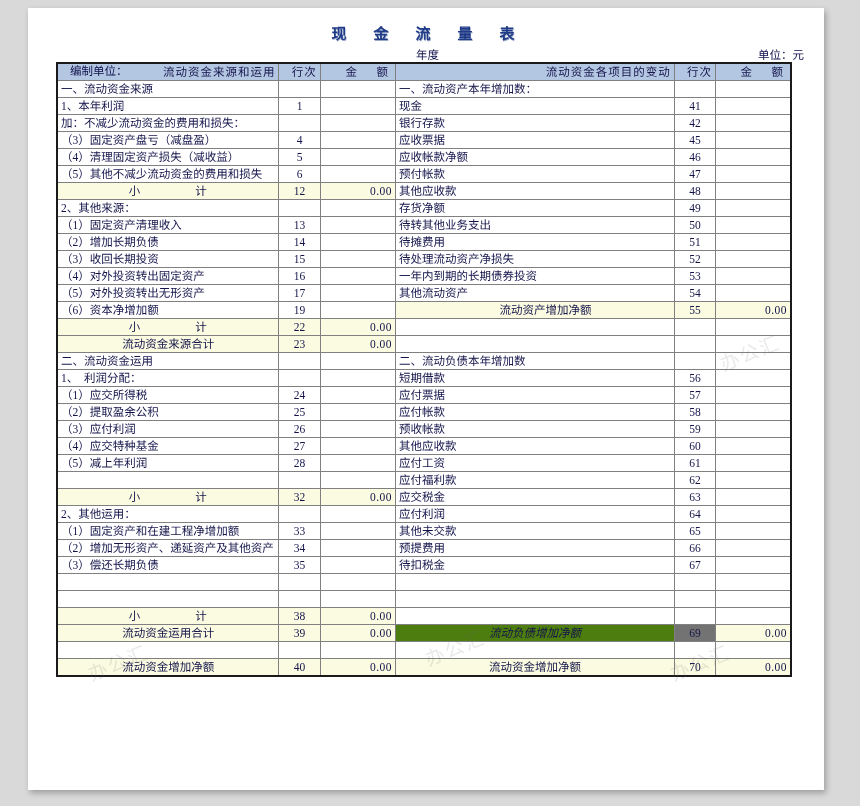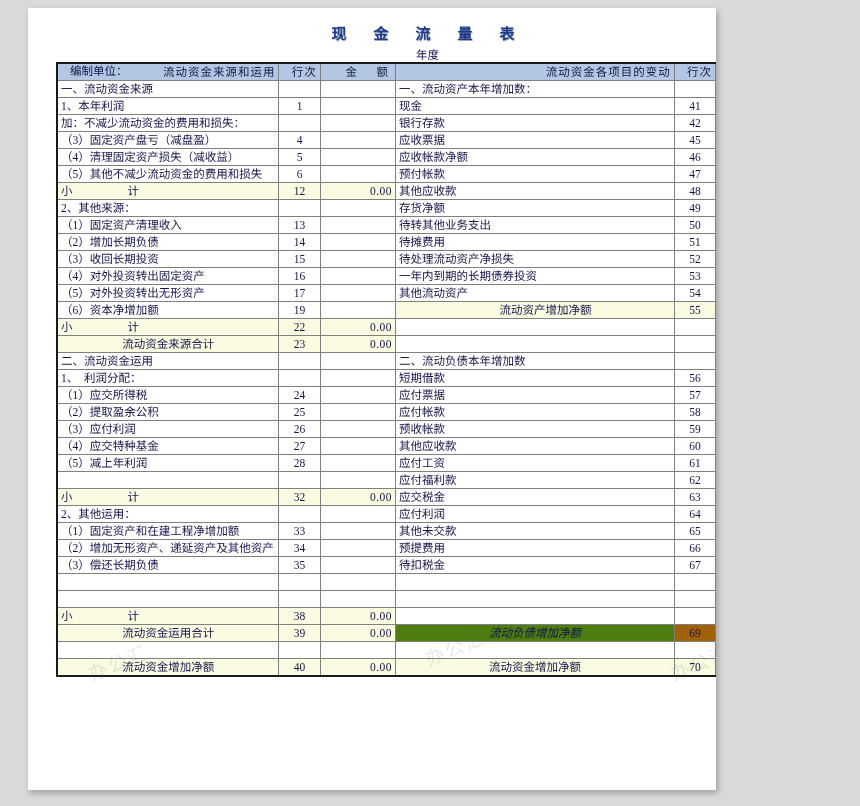--- a/index.html
+++ b/index.html
@@ -11,21 +11,21 @@
     width: 860px;
     height: 806px;
     background: #d9d9d9;
     font-family: "Liberation Serif", "DejaVu Serif", serif;
     overflow: hidden;
   }
   .page {
     position: absolute;
     left: 28px;
     top: 8px;
-    width: 688px;
+    width: 796px;
     height: 782px;
     background: #ffffff;
     box-shadow: 2px 3px 6px rgba(0,0,0,0.28);
     overflow: hidden;
   }
   .sheet {
     position: absolute;
     left: 16px;
     top: 10px;
     width: 764px;
@@ -96,21 +96,21 @@
   thead th.hdr-amt { letter-spacing: 4px; }
 
   td.ln  { text-align: center; }
   td.amt { text-align: right; padding-right: 9px; letter-spacing: 0.5px; }
 
   .lvl0 { padding-left: 2px;  }
   .lvl1 { padding-left: 14px; }
   .lvl2 { padding-left: 26px; }
 
   td.sub {
-    text-align: left;
+    text-align: center;
     letter-spacing: 1px;
   }
   td.sub .gapword { display: inline-block; width: 54px; }
   td.ctr { text-align: center; }
 
   
   .wm {
     position: absolute;
     color: rgba(120,120,120,0.16);
     font-size: 19px;
@@ -413,21 +413,21 @@
             <td class="amt" style="background: rgb(250, 251, 224);">0.00</td>
             <td class="lvl0"></td>
             <td class="ln"></td>
             <td class="amt"></td>
           </tr>
           <tr>
             <td class="ctr" style="background: rgb(250, 251, 224);">流动资金运用合计</td>
             <td class="ln" style="background: rgb(250, 251, 224);">39</td>
             <td class="amt" style="background: rgb(250, 251, 224);">0.00</td>
             <td class="ctr" style="background: #4d7c0f; font-style: italic;">流动负债增加净额</td>
-            <td class="ln" style="background: #a16207;">69</td>
+            <td class="ln" style="background: #737373;">69</td>
             <td class="amt" style="background: rgb(250, 251, 224);">0.00</td>
           </tr>
           <tr>
             <td class="lvl0"></td>
             <td class="ln"></td>
             <td class="amt"></td>
             <td class="lvl0"></td>
             <td class="ln"></td>
             <td class="amt"></td>
           </tr>

